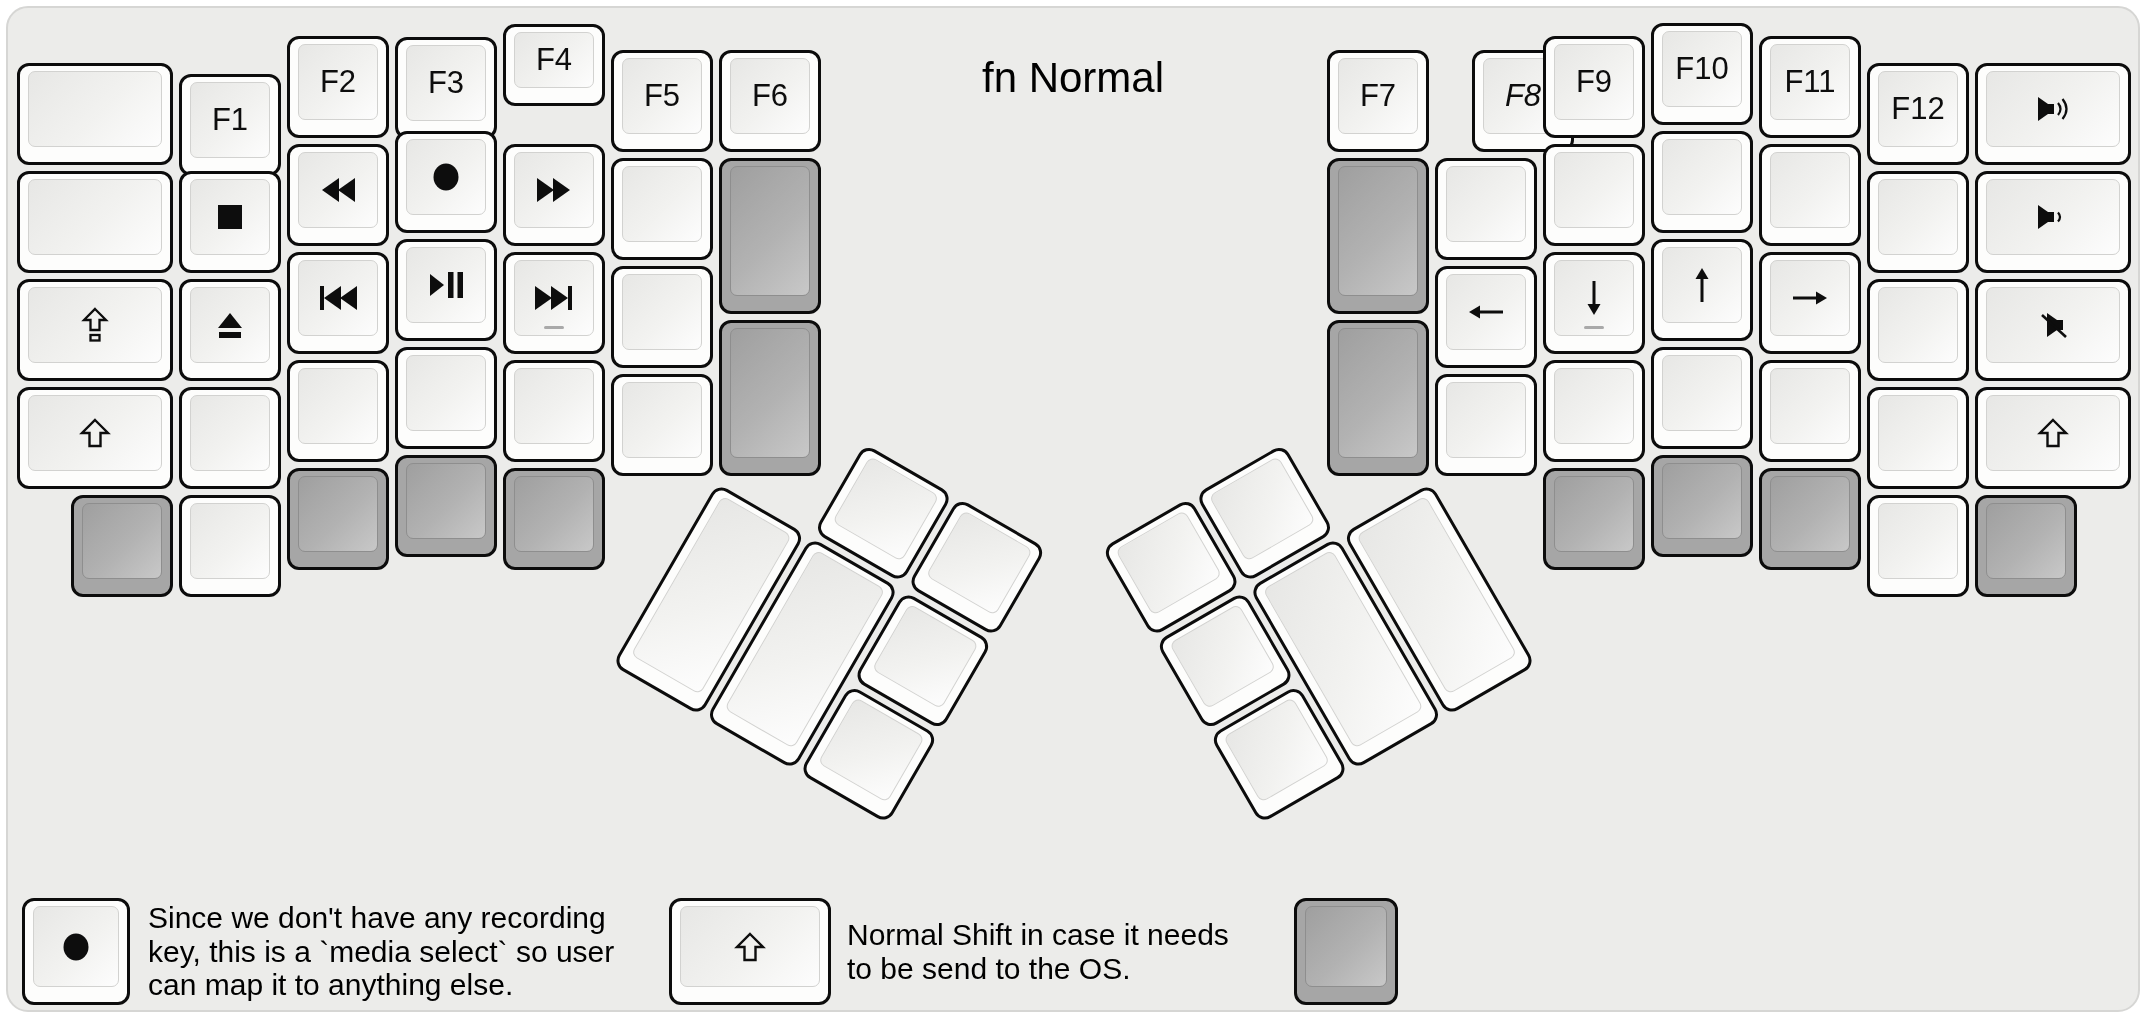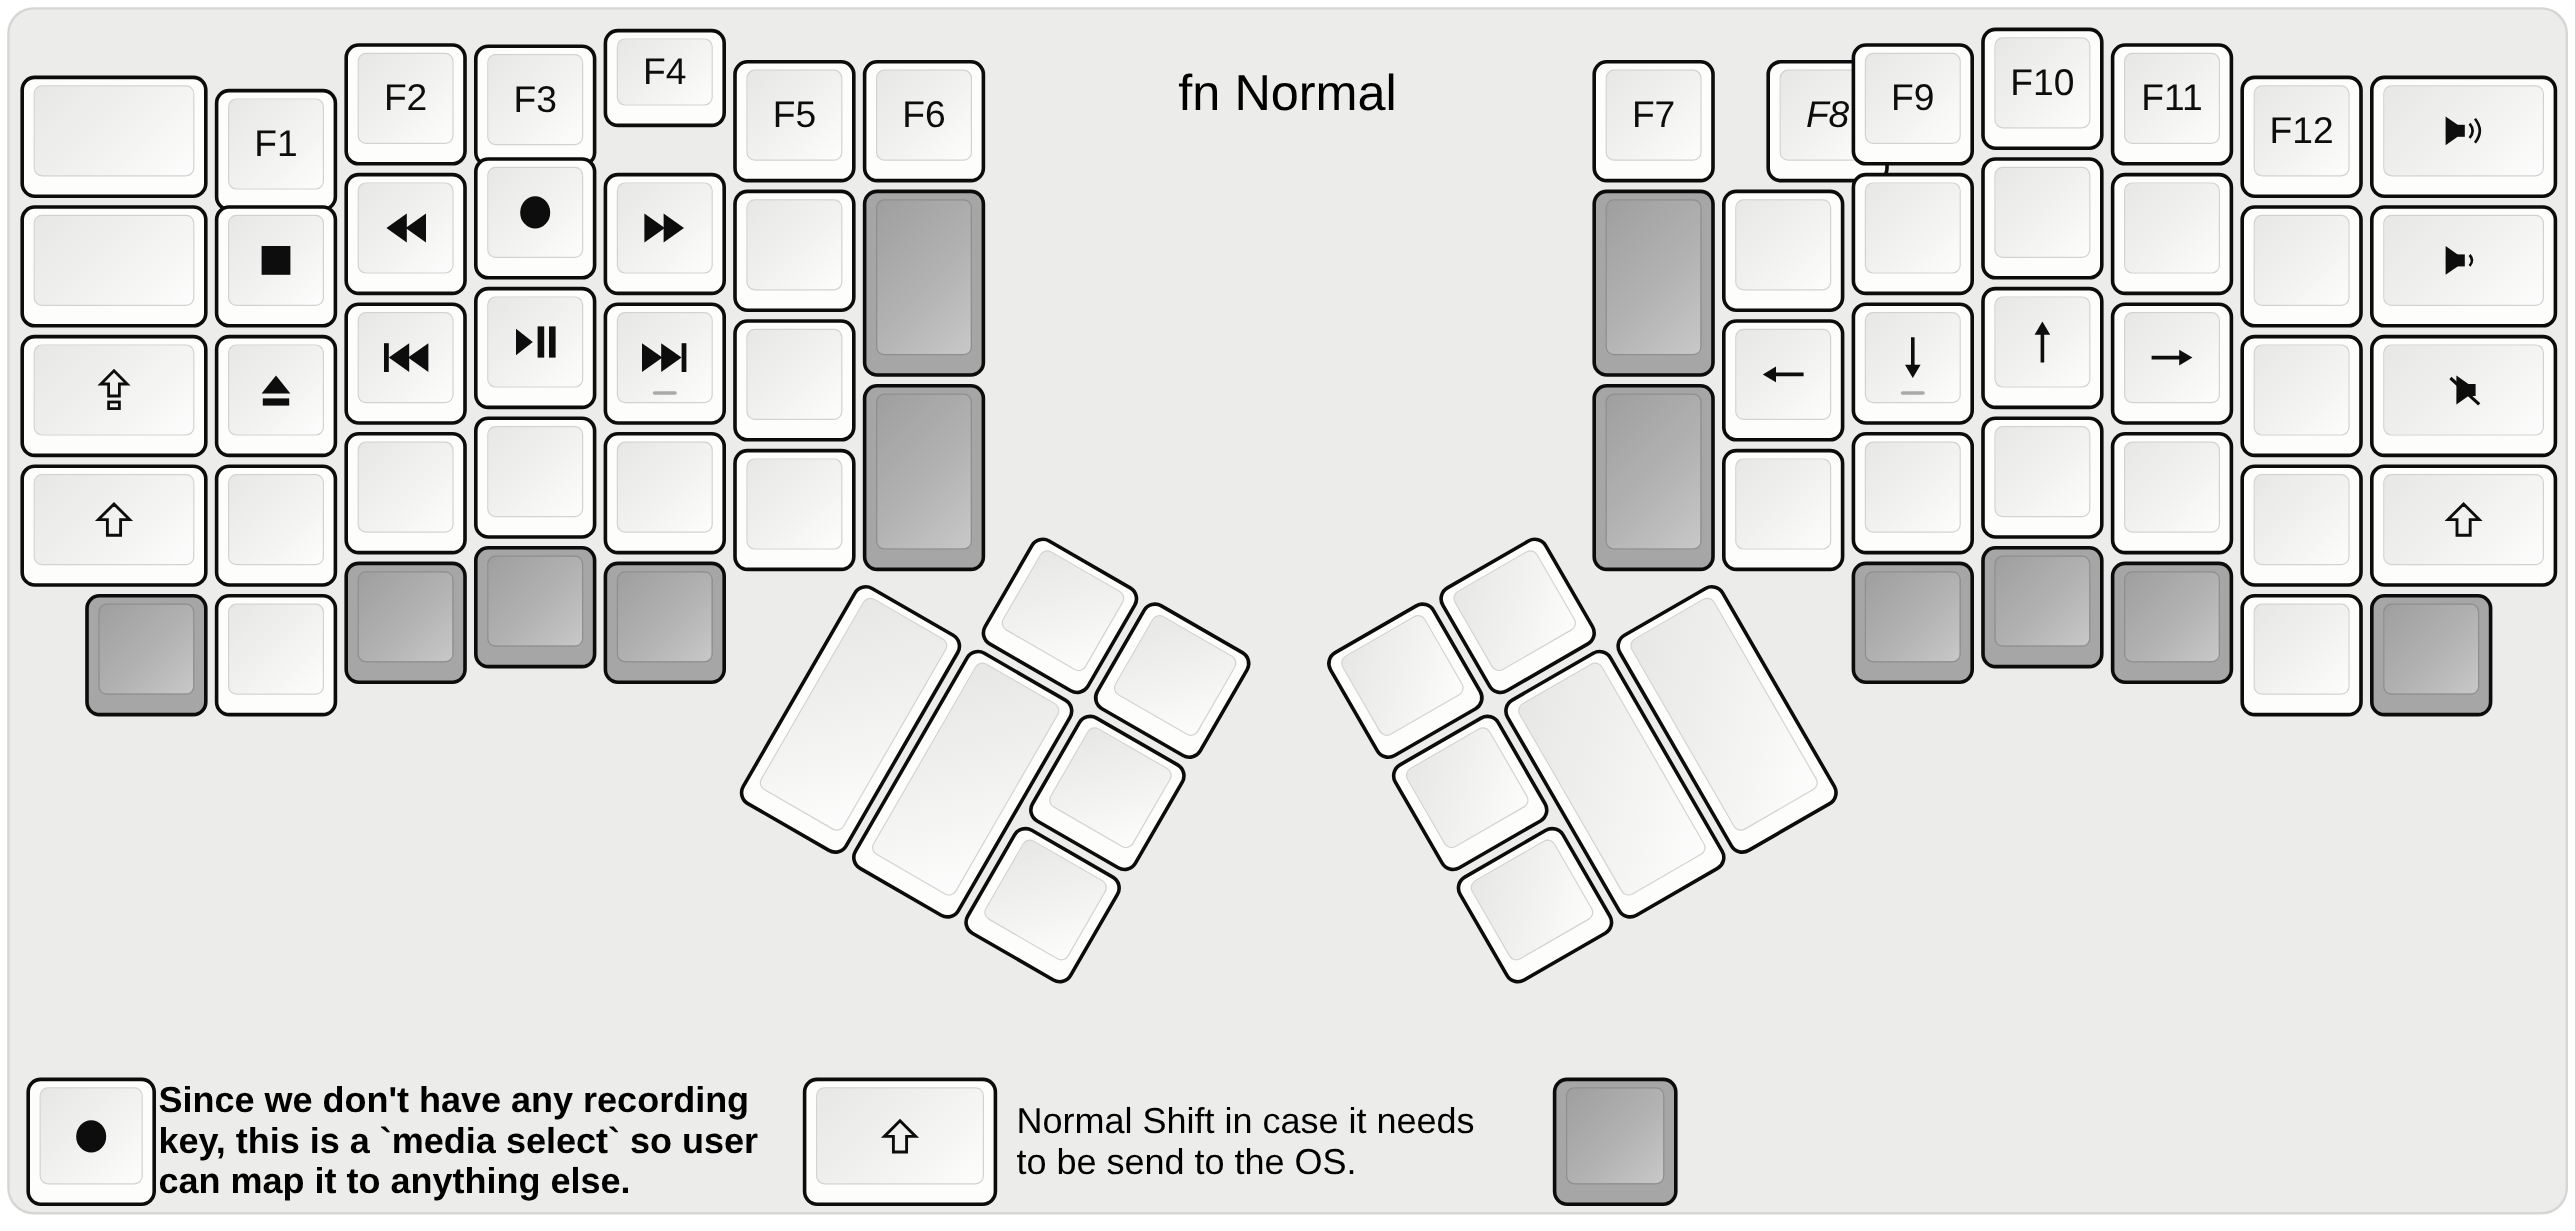--- a/index.html
+++ b/index.html
@@ -25,21 +25,21 @@
           width:20px;height:3.5px;background:#a9a9a9;border-radius:2px;}
   .thumb{position:absolute;width:0;height:0;transform-origin:0 0;}
   #thumb-left{left:716px;top:479px;transform:rotate(30deg);}
   #thumb-right{left:1432px;top:479px;transform:rotate(-30deg);}
   .legend-item{position:absolute;display:flex;align-items:center;}
   #legend-1{left:22px;top:898px;}
   #legend-2{left:669px;top:898px;}
   #legend-3{left:1294px;top:898px;}
   .legend-key{position:relative;flex:none;}
   .legend-text{color:#000;font-size:30px;line-height:33.5px;}
-  #legend-1 .legend-text{margin-left:2px;font-weight:bold;}
+  #legend-1 .legend-text{margin-left:18px;}
   #legend-2 .legend-text{margin-left:16px;}
   #legend-3 .legend-text{margin-left:17px;}
 </style>
 </head>
 <body>
 
 <div id="stage">
   <div id="panel"></div>
   <div id="title">fn Normal</div>
 

